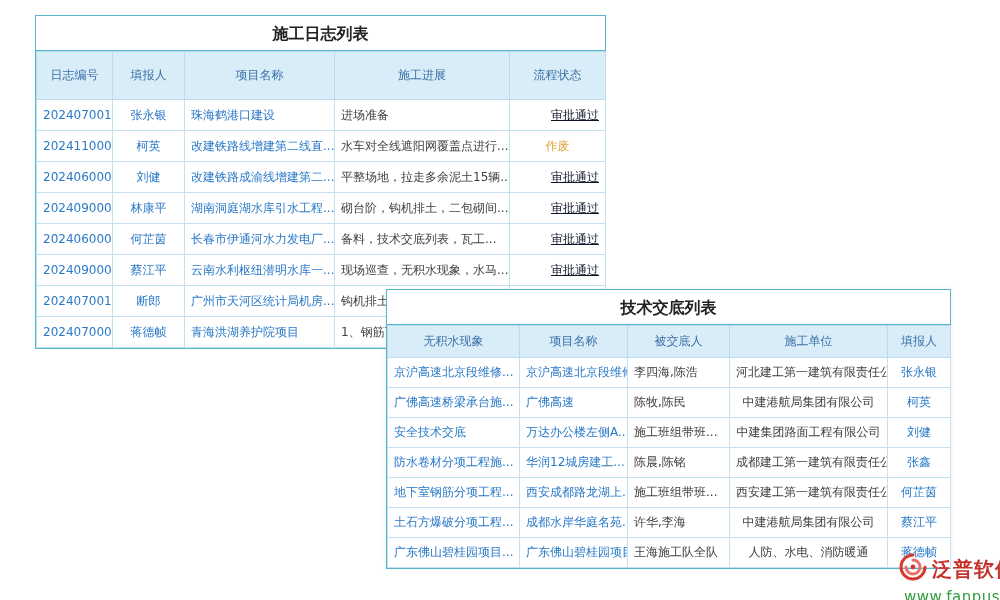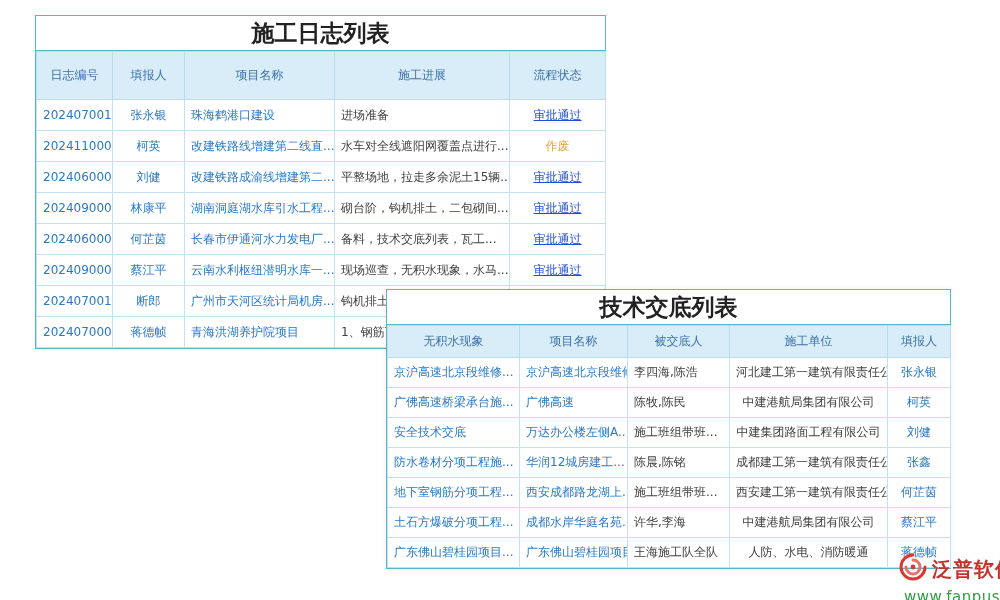--- a/index.html
+++ b/index.html
@@ -1,37 +1,37 @@
 <!DOCTYPE html>
 <html><head>
 <meta charset="utf-8">
 <style>
   * { box-sizing: border-box; margin: 0; padding: 0; }
   html,body { width:1000px; height:600px; background:#fff;
     font-family:"DejaVu Sans","Liberation Sans",sans-serif; }
   #screen { position:relative; width:1000px; height:600px; overflow:hidden; background:#fff; }
 
   .panel { position:absolute; background:#fff; border:1px solid #56b7ca; }
-  .panel-title { height:35px; line-height:35px; text-align:center; font-size:23px;
+  .panel-title { height:35px; line-height:35px; text-align:center; font-size:16px;
     font-weight:bold; color:#222; border-bottom:1px solid #56b7ca; background:#fff; }
 
   table { border-collapse:collapse; table-layout:fixed; width:100%; }
   th { background:#d8edf8; color:#3c71a8; font-weight:normal; font-size:12px;
     border:1px solid #b9ddef; text-align:center; }
   td { font-size:12px; border:1px solid #c3e2f1; text-align:center;
     white-space:nowrap; overflow:hidden; background:#fff; }
   .t1 th { height:48px; }
   .t1 td { height:31px; padding:0 6px; }
   .t2 th { height:32px; }
   .t2 td { height:30px; padding:0 6px; }
 
   .c-blue { color:#2979c8; }
   .c-dark { color:#404040; }
   .al { text-align:left; }
-  .status-pass  { color:#1d4ed8; text-decoration:underline; }
+  .status-pass  { color:#0f172a; text-decoration:underline;text-align:right; }
   .status-void  { color:#dfa438;margin-top:12px; }
   .status-unsub { color:#dfa438; }
 
   #panel-log { left:35px; top:15px; width:571px; z-index:1; }
   #panel-disclosure { left:386px; top:289px; width:565px; z-index:2;
     box-shadow:0 0 6px rgba(0,0,0,0.06); }
 
   #watermark { position:absolute; left:858px; top:552px; z-index:3; width:135px;
     background:transparent;margin-left:40px; }
   #watermark .wm-row { display:flex; align-items:center; }

